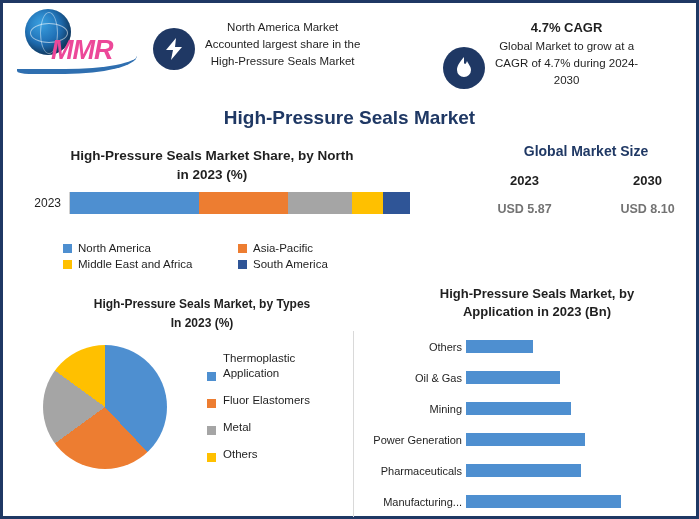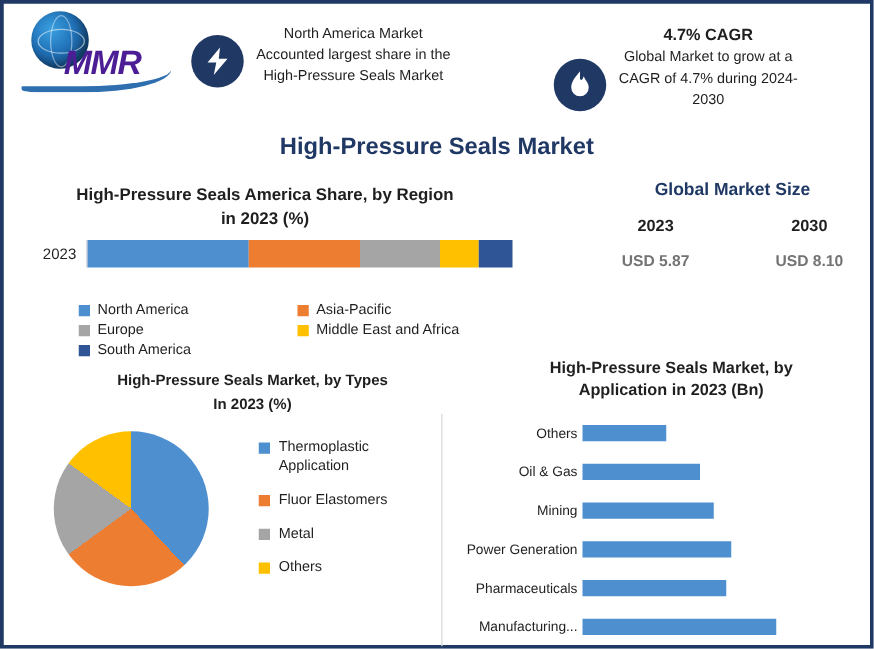--- a/index.html
+++ b/index.html
@@ -69,21 +69,21 @@
     border-bottom: 5px solid #2f6fb0;
     border-radius: 0 0 60% 10%;
   }
   .logo-text {
     position: absolute;
     left: 48px; top: 32px;
     font-size: 27px;
     font-weight: bold;
     font-style: italic;
     letter-spacing: -1px;
-    color: #4c1d95;
+    color: #ec4899;
     text-align: center;
   }
 
   .hcell {
     display: flex;
     align-items: flex-end;
     padding-top: 14px;
   }
   .hcell.one { flex: 0 0 290px; }
   .hcell.two { flex: 0 0 250px; }
@@ -233,21 +233,21 @@
     border-radius: 50%;
     margin-left: 26px;
     flex: 0 0 124px;
   }
   .pie-legend {
     margin-left: 40px;
     padding-top: 6px;
   }
   .pie-legend .li {
     display: flex;
-    align-items: flex-start;
+    align-items: flex-end;
     font-size: 11.5px;
     margin-bottom: 12px;
     color: #1f1f1f;
     line-height: 15px;
   }
   .pie-legend .sw {
     width: 9px; height: 9px;
     margin-right: 7px;
     margin-top: 3px;
     flex: 0 0 9px;
@@ -329,45 +329,41 @@
         <div>CAGR of 4.7% during 2024-</div>
         <div>2030</div>
       </div>
     </div>
   </div>
 
   <div class="main-title">High-Pressure Seals Market</div>
 
   <div class="region-block">
     <div class="region-title">
-      <div>High-Pressure Seals America Share, by Region</div>
+      <div>High-Pressure Seals Market Share, by North</div>
       <div>in 2023 (%)</div>
     </div>
     <div class="region-chart">
       <div class="region-year">2023</div>
       <div class="stack" id="region-stack">
           <span style="width: 38%; background: rgb(78, 143, 208);"></span>
           <span style="width: 26%; background: rgb(237, 125, 49);"></span>
           <span style="width: 19%; background: rgb(165, 165, 165);"></span>
           <span style="width: 9%; background: rgb(255, 192, 0);"></span>
           <span style="width: 8%; background: rgb(47, 85, 151);"></span>
         </div>
     </div>
     <div class="legend" id="region-legend">
         <div class="li">
           <span class="sw" style="background: rgb(78, 143, 208);"></span>
           <span>North America</span>
         </div>
         <div class="li">
           <span class="sw" style="background: rgb(237, 125, 49);"></span>
           <span>Asia-Pacific</span>
-        </div>
-        <div class="li">
-          <span class="sw" style="background: rgb(165, 165, 165);"></span>
-          <span>Europe</span>
         </div>
         <div class="li">
           <span class="sw" style="background: rgb(255, 192, 0);"></span>
           <span>Middle East and Africa</span>
         </div>
         <div class="li">
           <span class="sw" style="background: rgb(47, 85, 151);"></span>
           <span>South America</span>
         </div>
       </div>

